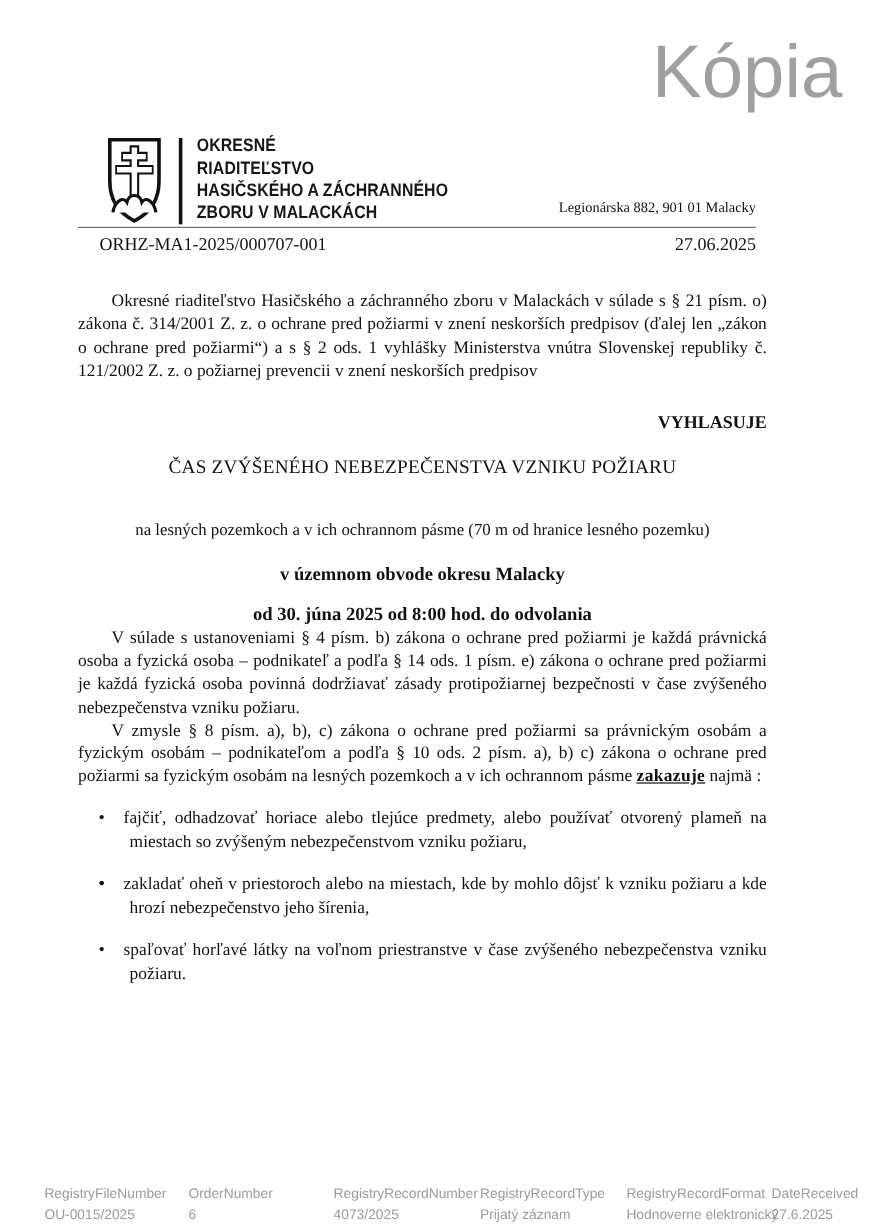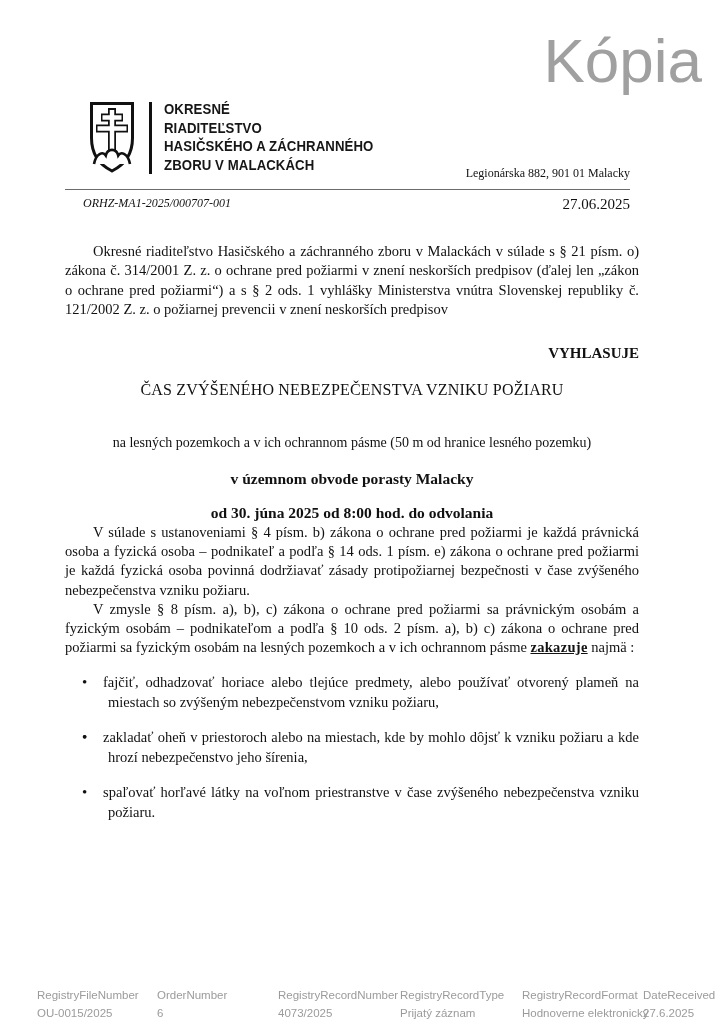--- a/index.html
+++ b/index.html
@@ -12,21 +12,21 @@
     color:#111111;
     margin-top:24px;
   }
   .watermark{
     position:absolute;top:6px;right:22px;
     font-family:"Liberation Sans", sans-serif;
     font-size:62px;line-height:1;font-weight:400;
     color:#a0a0a0;
   }
   .logo{
-    position:absolute;left:88px;top:76px;
+    position:absolute;left:88px;top:89px;
     display:flex;align-items:flex-end;
   }
   .crest{width:48px;height:74px;display:block;}
   .logo-divider{
     width:3px;height:72px;background:#111;
     margin-left:13px;margin-right:12px;margin-top:1px;
   }
   .org-name{
     font-family:"Liberation Sans", sans-serif;
     font-weight:bold;font-size:15px;line-height:18.5px;
@@ -37,22 +37,21 @@
   .address{
     position:absolute;top:142px;right:94px;
     font-size:12px;
   }
   .rule{
     position:absolute;left:65px;top:165px;
     width:565px;height:1px;background:#6b6b6b;
   }
   .refnum{
     position:absolute;left:83px;top:172px;
-    font-size:12px;
-    font-style:italic;
+    font-size:15px;
   }
   .docdate{
     position:absolute;top:172px;right:94px;
     font-size:15px;
   }
   .content{
     position:absolute;left:65px;top:218px;width:574px;
     font-size:14.5px;line-height:19.3px;
   }
   .content p{margin:0;}
@@ -134,23 +133,23 @@
   <div class="docdate">27.06.2025</div>
 
   <div class="content">
 
     <p class="p-body">Okresné riaditeľstvo Hasičského a záchranného zboru v Malackách v súlade s § 21 písm. o) zákona č. 314/2001 Z. z. o ochrane pred požiarmi v znení neskorších predpisov (ďalej len „zákon o ochrane pred požiarmi“) a s § 2 ods. 1 vyhlášky Ministerstva vnútra Slovenskej republiky č. 121/2002 Z. z. o požiarnej prevencii v znení neskorších predpisov</p>
 
     <div class="h-declare">VYHLASUJE</div>
 
     <div class="h-main">ČAS ZVÝŠENÉHO NEBEZPEČENSTVA VZNIKU POŽIARU</div>
 
-    <div class="h-scope">na lesných pozemkoch a v ich ochrannom pásme (50 m od hranice lesného pozemku)</div>
-
-    <div class="h-district">v územnom obvode porasty Malacky</div>
+    <div class="h-scope">na lesných pozemkoch a v ich ochrannom pásme (70 m od hranice lesného pozemku)</div>
+
+    <div class="h-district">v územnom obvode okresu Malacky</div>
 
     <div class="h-effective">od 30. júna 2025 od 8:00 hod. do odvolania</div>
 
     <p class="p-body p2">V súlade s ustanoveniami § 4 písm. b) zákona o ochrane pred požiarmi je každá právnická osoba a fyzická osoba – podnikateľ a podľa § 14 ods. 1 písm. e) zákona o ochrane pred požiarmi je každá fyzická osoba povinná dodržiavať zásady protipožiarnej bezpečnosti v čase zvýšeného nebezpečenstva vzniku požiaru.</p>
 
     <p class="p-body p3"><span>V zmysle § 8 písm. a), b), c) zákona o ochrane pred požiarmi sa právnickým osobám a fyzickým osobám – podnikateľom a podľa § 10 ods. 2 písm. a), b) c) zákona o ochrane pred požiarmi sa fyzickým osobám na lesných pozemkoch a v ich ochrannom pásme </span><span class="emph">zakazuje</span><span> najmä :</span></p>
 
     <ul class="prohibitions">
       <li>
         <span class="li-marker">•</span>

